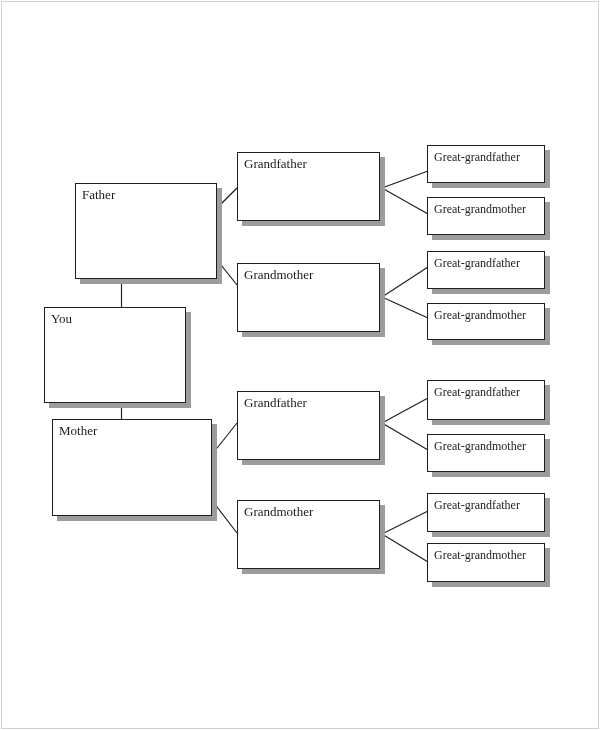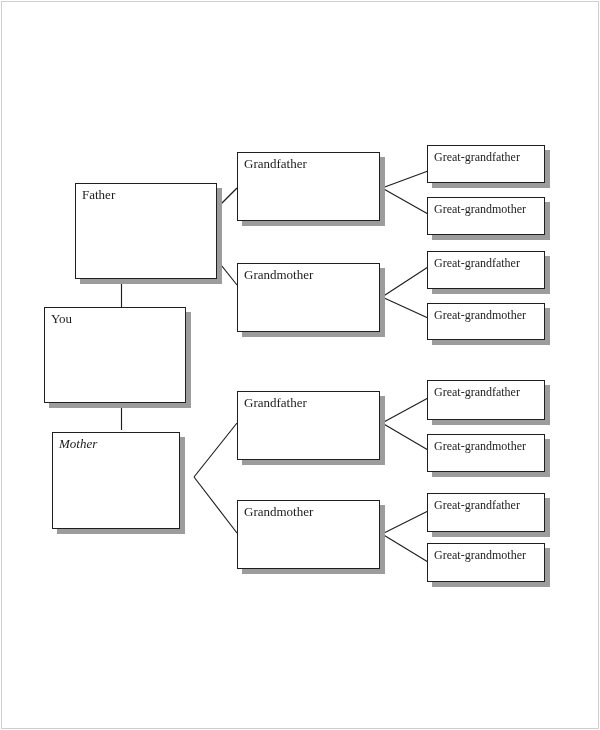--- a/index.html
+++ b/index.html
@@ -83,21 +83,21 @@
   <line x1="382" y1="534" x2="428" y2="511"></line>
   <line x1="382" y1="534" x2="428" y2="562"></line>
 </svg>
 
 <div class="node" style="left:52px; top:183px; width:142px; height:96px;margin-left:23px;">
   <span class="lbl">Father</span>
 </div>
 <div class="node" style="left:44px; top:307px; width:142px; height:96px;">
   <span class="lbl">You</span>
 </div>
-<div class="node" style="left:52px; top:432px; width:128px; height:97px;font-style:italic;">
+<div class="node" style="left:52px; top:419px; width:160px; height:97px;">
   <span class="lbl">Mother</span>
 </div>
 
 <div class="node" style="left:237px; top:152px; width:143px; height:69px;">
   <span class="lbl">Grandfather</span>
 </div>
 <div class="node" style="left:237px; top:263px; width:143px; height:69px;">
   <span class="lbl">Grandmother</span>
 </div>
 <div class="node" style="left:237px; top:391px; width:143px; height:69px;">

